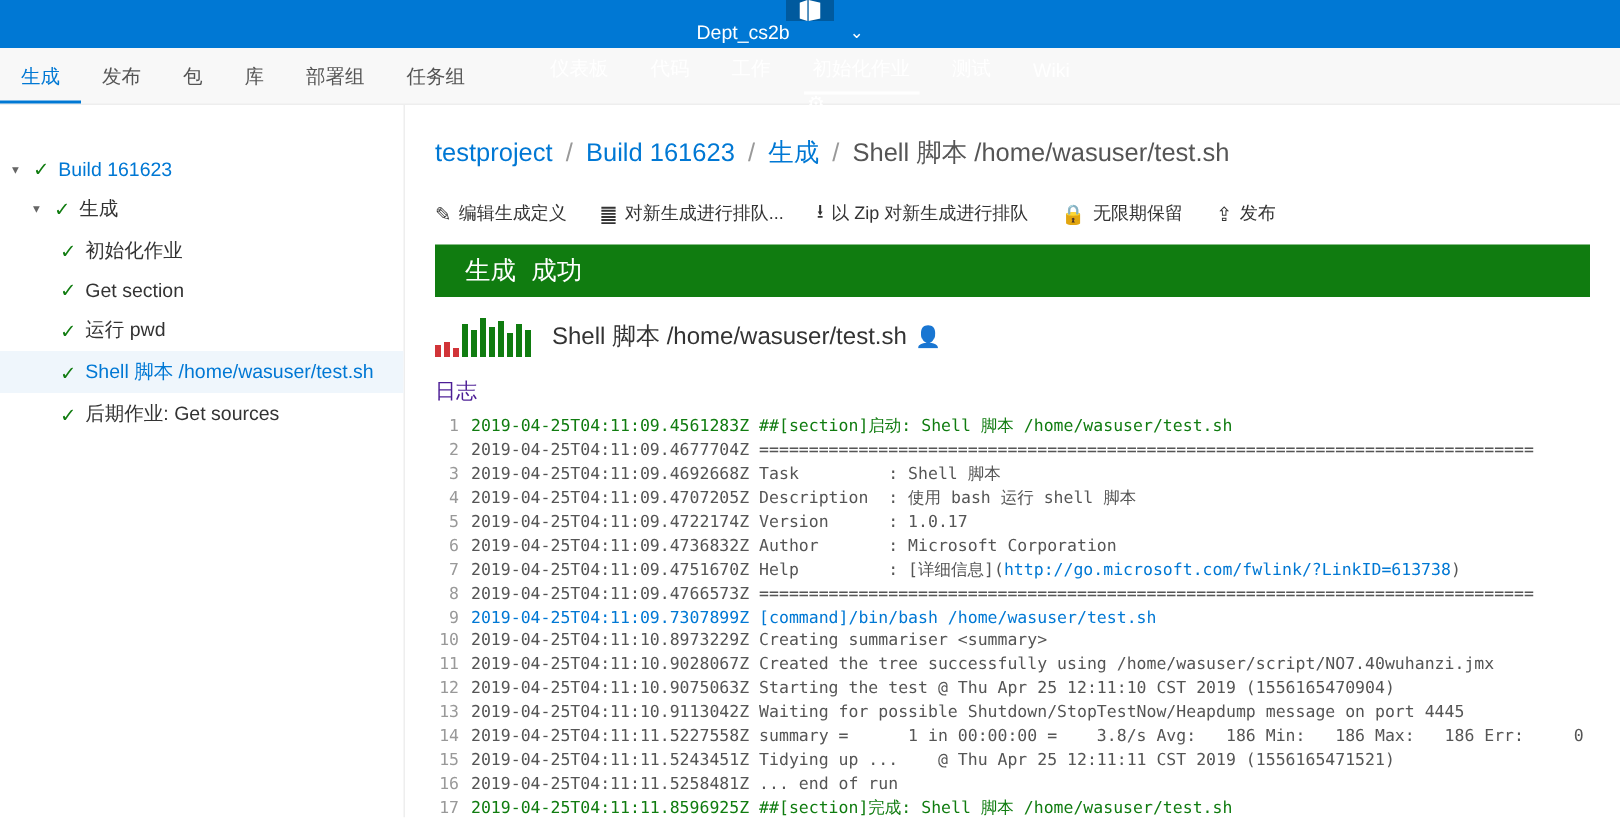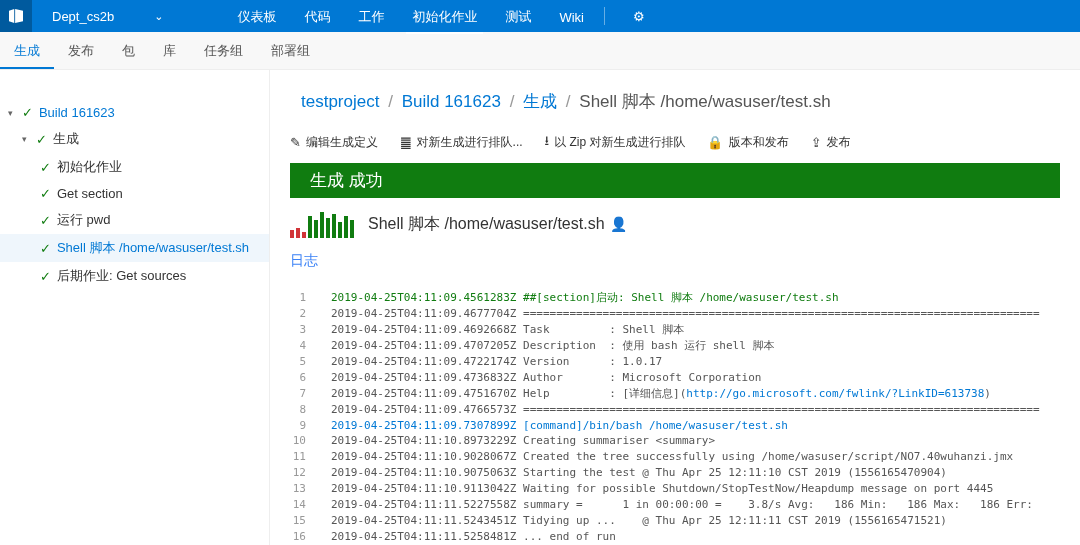--- a/index.html
+++ b/index.html
@@ -1,19 +1,19 @@
 <!DOCTYPE html>
 <html><head>
   <meta charset="utf-8">
   <style>
     * { margin: 0; padding: 0; box-sizing: border-box; }
     body { font-family: "Segoe UI", -apple-system, sans-serif; font-size: 13px; color: #333; background: #fff; width: 1080px; height: 545px; overflow: hidden; }
     
     
-    .topbar { background: #0078d4; height: 32px; display: flex; align-items: center; color: #fff; }
+    .topbar { background: #0078d4; height: 32px; display: flex; align-items: center; color: #fff; flex-direction: column; }
     .logo-box { width: 32px; height: 32px; display: flex; align-items: center; justify-content: center; background: #005a9e; }
     .logo-box svg { width: 14px; height: 14px; }
     .project-name { padding: 0 60px 0 20px; display: flex; align-items: center; height: 100%; cursor: pointer; }
     .project-name .chev { margin-left: 40px; font-size: 11px; }
     .nav-tabs { display: flex; height: 100%; }
     .nav-tab { padding: 17px 14px; display: flex; align-items: center; cursor: pointer; position: relative; font-size: 13px; }
     .nav-tab.active::after { content: ''; position: absolute; bottom: 0; left: 8px; right: 8px; height: 2px; background: #fff; }
     .gear { padding: 0 14px; cursor: pointer; margin-left: 8px; }
     
     
@@ -27,43 +27,43 @@
     .sidebar { width: 270px; border-right: 1px solid #eee; padding-top: 30px; }
     .tree-item { display: flex; align-items: center; padding: 5px 8px; cursor: pointer; color: #333; }
     .tree-item.selected { background: #eff6fc; color: #0078d4; }
     .tree-item.root { color: #0078d4; padding-left: 8px; }
     .tree-item.lvl1 { padding-left: 22px; }
     .tree-item.lvl2 { padding-left: 40px; }
     .check-icon { color: #107c10; margin-right: 6px; font-size: 13px; flex-shrink: 0; }
     .chev-icon { color: #666; margin-right: 4px; font-size: 9px; width: 10px; }
     
     .content { flex: 1; padding: 20px 20px 0 20px; overflow: hidden; }
-    .breadcrumb { color: #0078d4; font-size: 17px; margin-bottom: 18px; margin-left: 11px; }
+    .breadcrumb { color: #0078d4; font-size: 17px; margin-bottom: 18px; }
     .breadcrumb .sep { color: #999; margin: 0 4px; }
     .breadcrumb .last { color: #555; }
     
     .actions { display: flex; gap: 22px; padding-bottom: 10px; color: #333; font-size: 12px; }
     .action { display: flex; align-items: center; gap: 5px; cursor: pointer; }
     .action-icon { font-size: 13px; }
     
-    .status-bar { background: #107c10; color: #fff; padding: 6px 20px; font-size: 17px; display: flex; align-items: flex-start; gap: 8px; }
+    .status-bar { background: #107c10; color: #fff; padding: 6px 20px; font-size: 17px; display: flex; align-items: flex-start; gap: 8px; font-family: Liberation Mono, monospace; }
     
     .task-header { display: flex; align-items: center; padding: 12px 0 14px 0; gap: 14px; }
     .bars { display: flex; align-items: flex-end; gap: 2px; height: 28px; }
     .bar { width: 4px; background: #107c10; }
     .bar.r { background: #d13438; }
     .task-title { font-size: 16px; color: #333; display: flex; align-items: center; gap: 6px; }
     .task-sub { font-size: 13px; color: #666; }
     .person-icon { color: #999; font-size: 14px; }
     
-    .log-title { color: #3b82f6; font-size: 14px; margin-bottom: 20px; }
+    .log-title { color: #4c1d95; font-size: 14px; margin-bottom: 6px; }
     .log { font-family: Consolas, monospace; font-size: 11px; line-height: 1.45; white-space: pre; overflow-x: auto; }
     .log-line { display: flex; }
     .ln { color: #999; width: 24px; text-align: right; padding-right: 8px; flex-shrink: 0; user-select: none; }
-    .log-text { color: #555; margin-left: 17px; }
+    .log-text { color: #555; }
     .log-text.section { color: #107c10; }
     .log-text.cmd { color: #0078d4; }
     .log-link { color: #0078d4; }
   </style>
 </head>
 <body>
 
 <div class="topbar">
   <div class="logo-box">
     <svg viewBox="0 0 16 16" fill="#fff">
@@ -84,22 +84,22 @@
     </div>
   <div style="width:1px;height:18px;background:rgba(255,255,255,0.4);margin:0 6px;"></div>
   <div class="gear">⚙</div>
 </div>
 
 <div class="subbar" id="sub-tabs">
     <div class="sub-tab active">生成</div>
     <div class="sub-tab">发布</div>
     <div class="sub-tab">包</div>
     <div class="sub-tab">库</div>
+    <div class="sub-tab">部署组</div>
     <div class="sub-tab">任务组</div>
-    <div class="sub-tab">部署组</div>
   </div>
 
 <div class="main">
   <div class="sidebar">
     <div class="tree-item root">
       <span class="chev-icon">▾</span>
       <span class="check-icon">✓</span>
       <span>Build 161623</span>
     </div>
     <div class="tree-item lvl1">
@@ -150,21 +150,21 @@
       <div class="action">
         <span class="action-icon">䷀</span>
         <span>对新生成进行排队...</span>
       </div>
       <div class="action">
         <span class="action-icon">⭳</span>
         <span>以 Zip 对新生成进行排队</span>
       </div>
       <div class="action">
         <span class="action-icon">🔒</span>
-        <span>版本和发布</span>
+        <span>无限期保留</span>
       </div>
       <div class="action">
         <span class="action-icon">⇪</span>
         <span>发布</span>
       </div>
     </div>
 
     <div class="status-bar">
       <span>生成 成功</span>
     </div>

